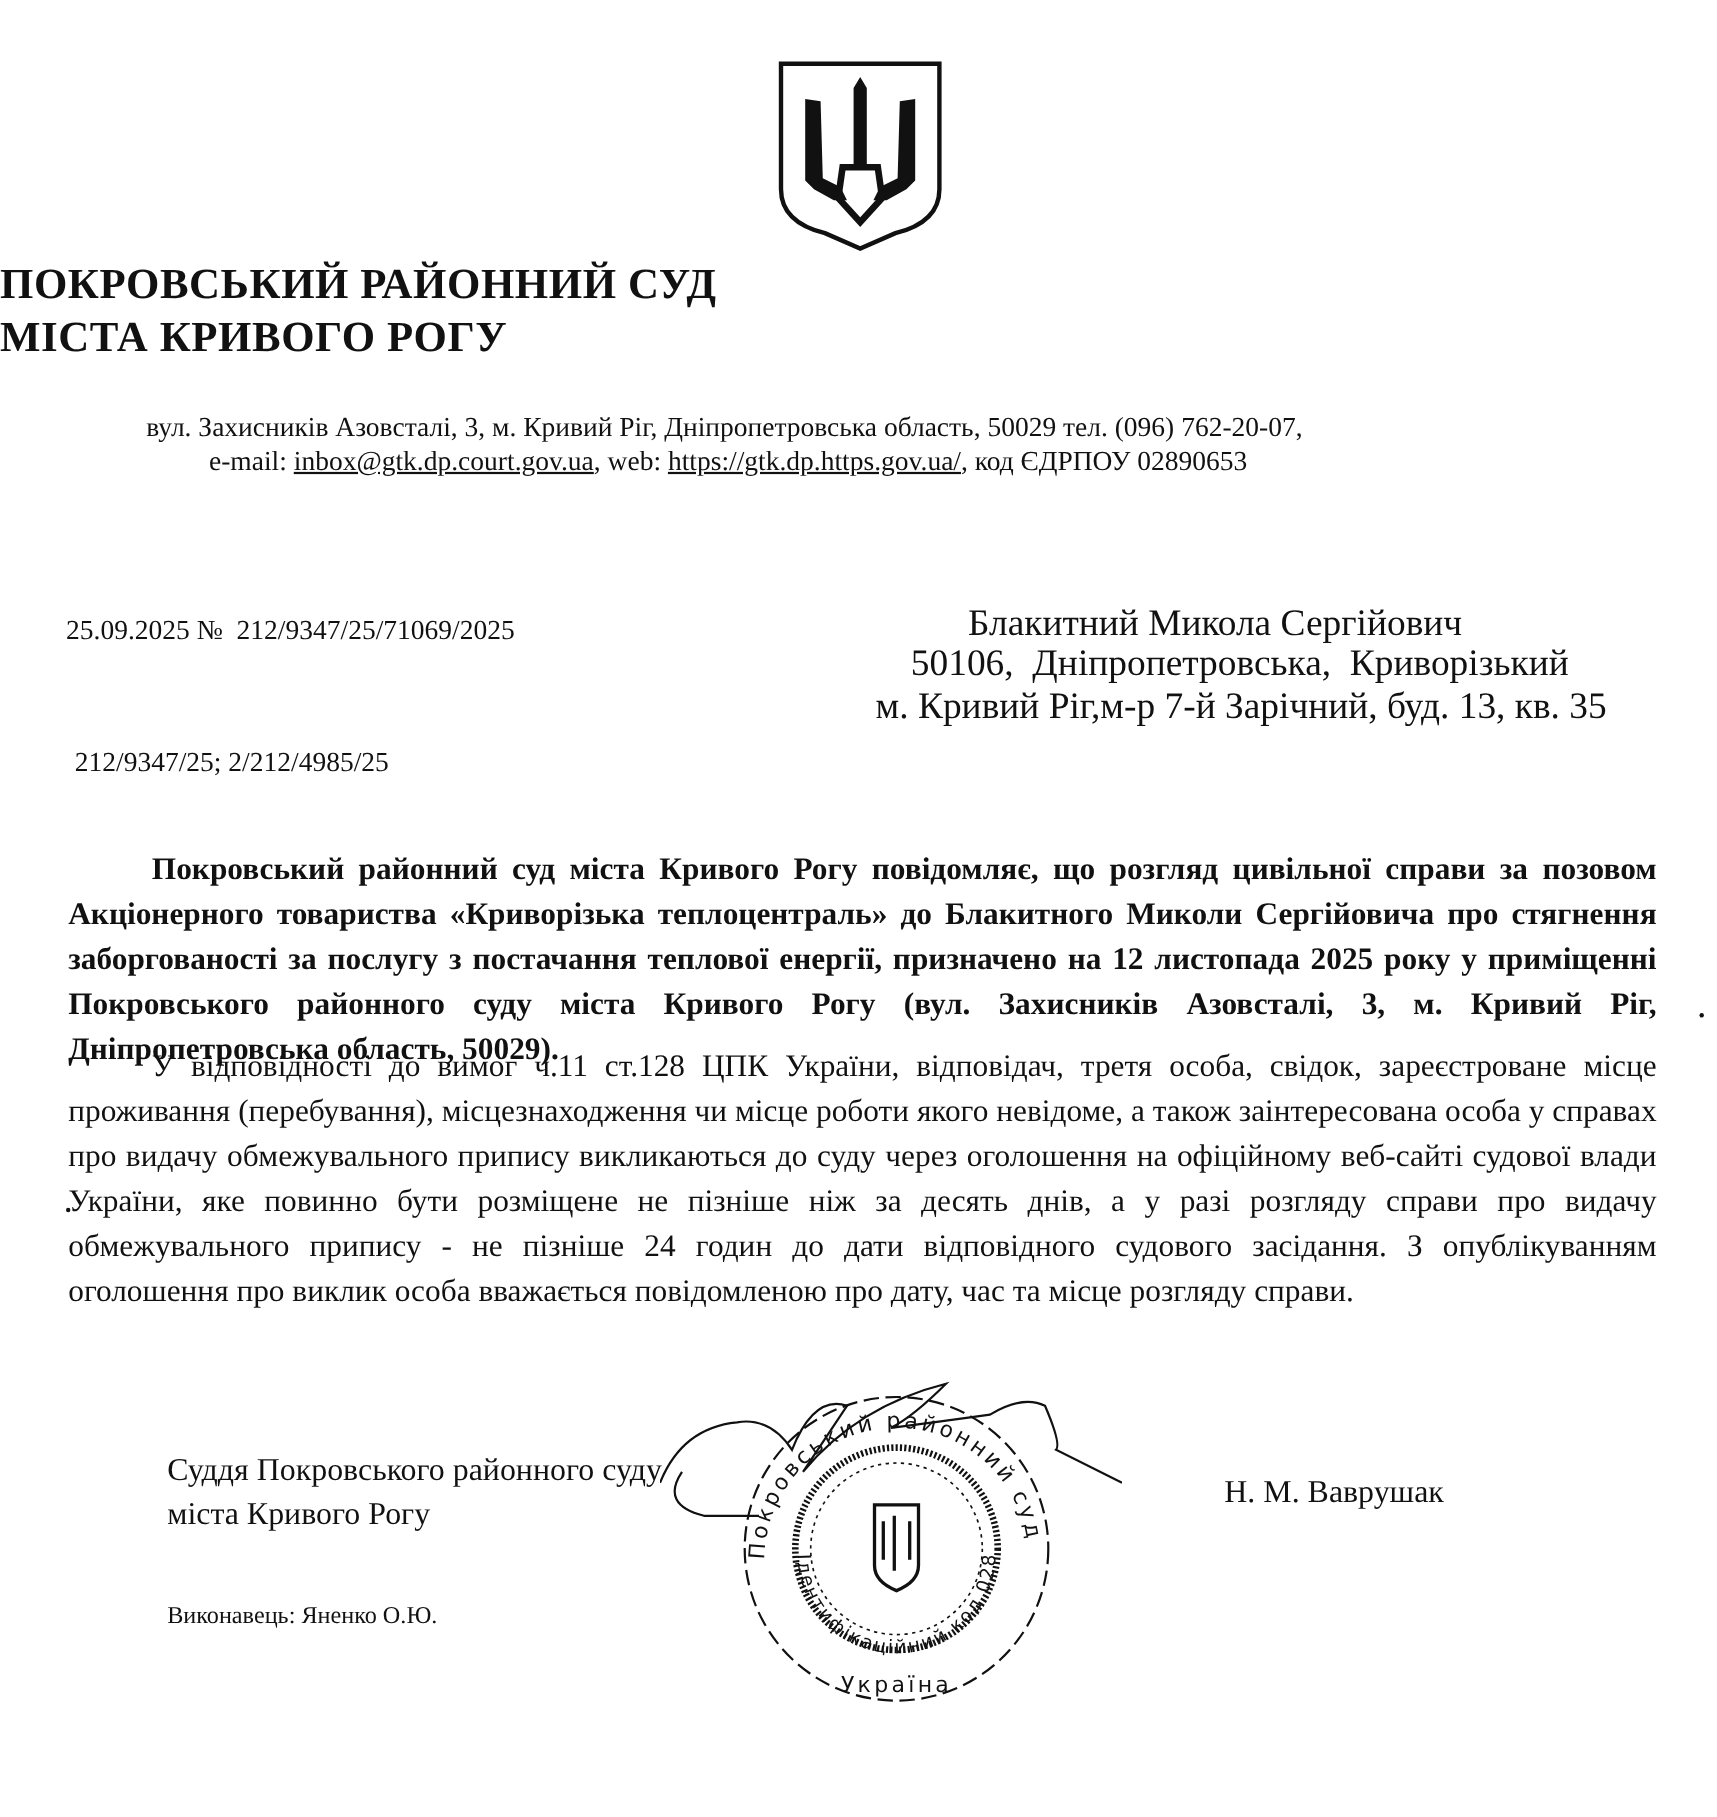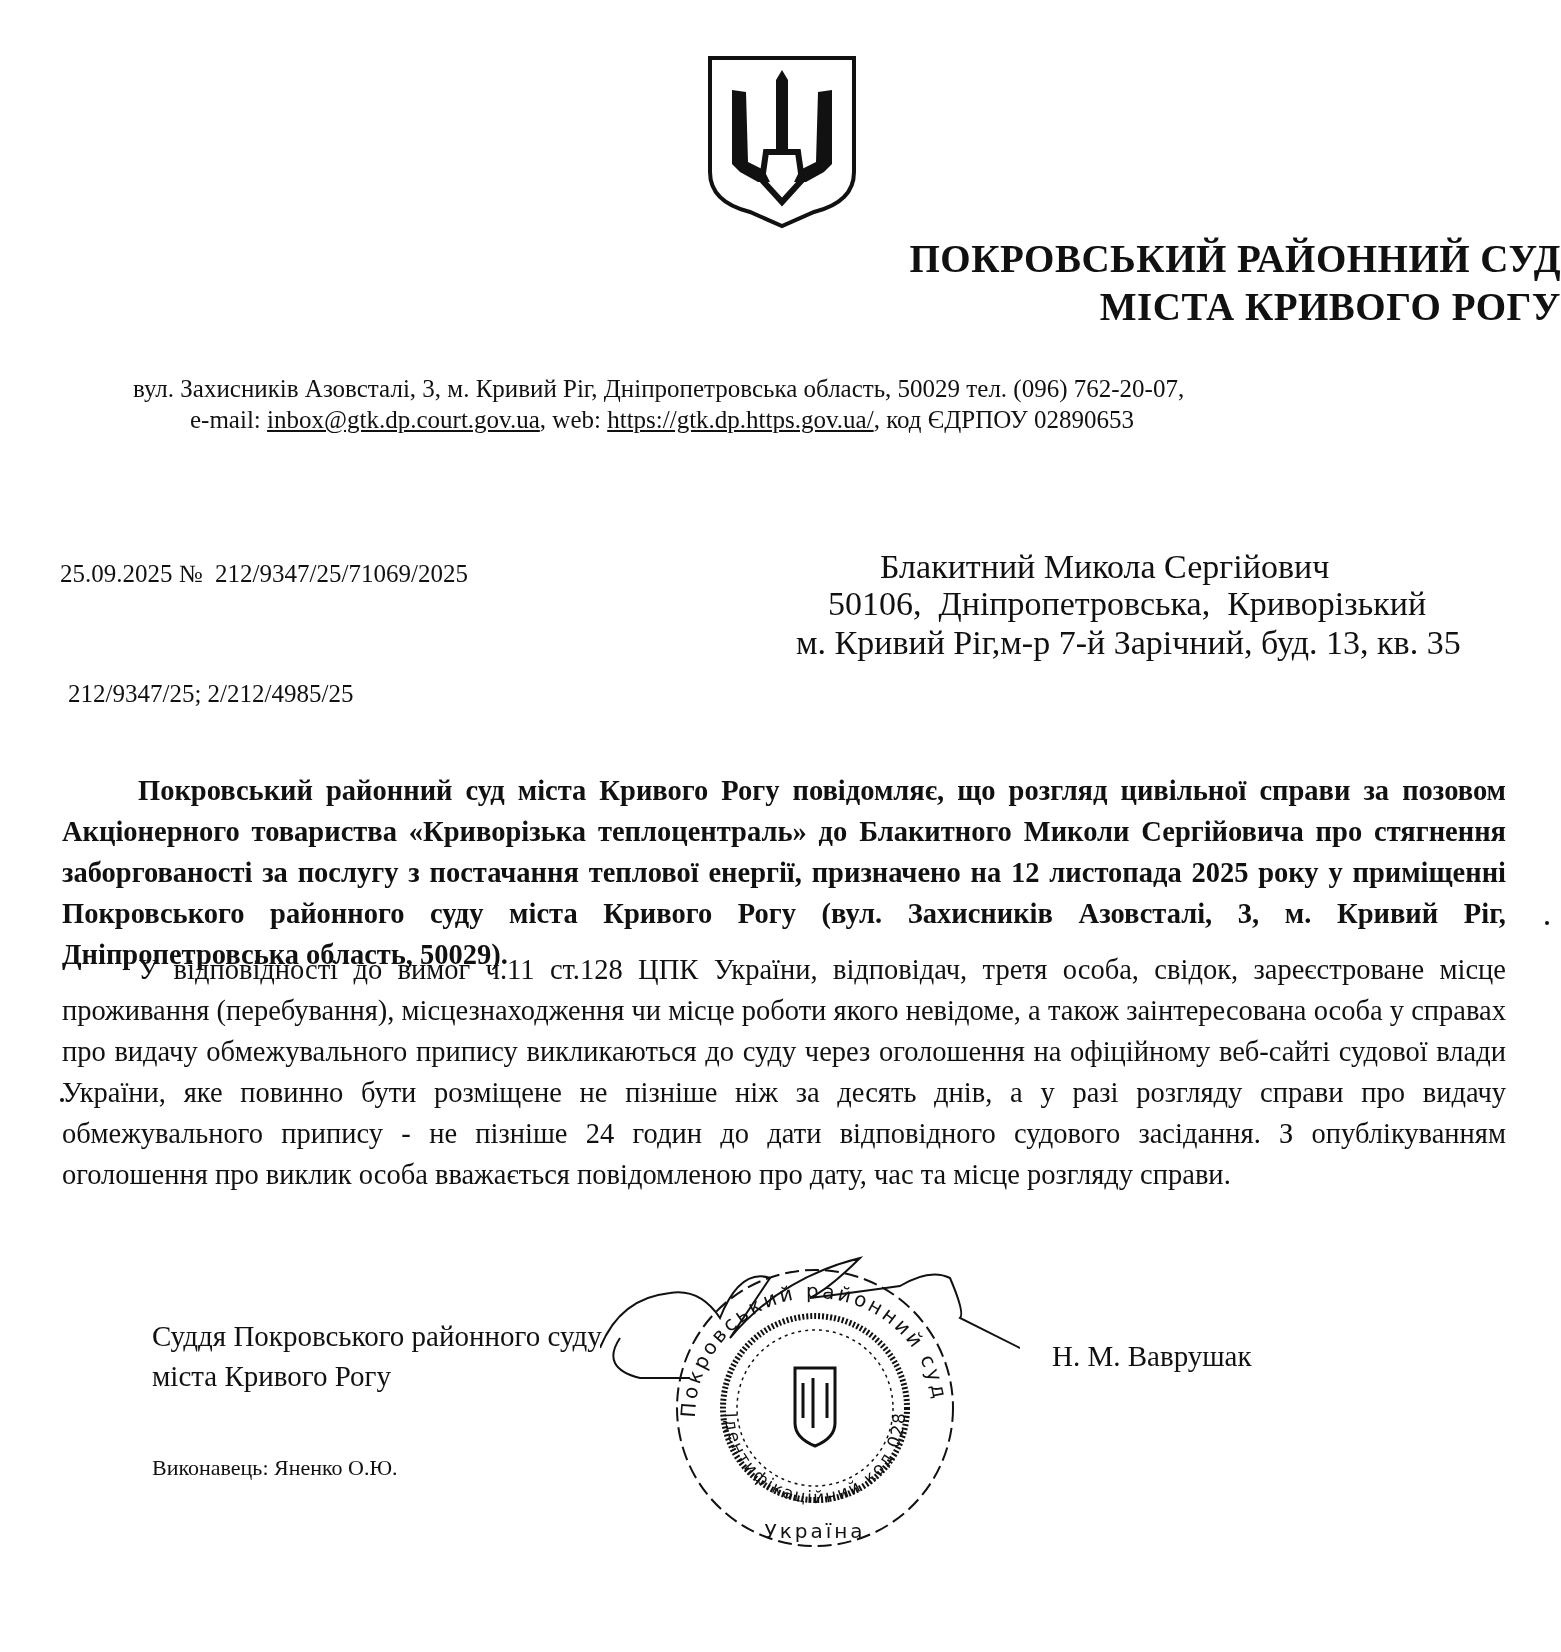--- a/index.html
+++ b/index.html
@@ -1,40 +1,40 @@
 <!DOCTYPE html>
 <html><head>
 <meta charset="utf-8">
 <style>
   html, body { margin: 0; padding: 0; background: #ffffff; }
   body { width: 1561px; height: 1652px; position: relative; overflow: hidden;
          font-family: "Liberation Serif", "DejaVu Serif", serif; color: #111; }
   .abs { position: absolute; }
   #emblem { left: 704px; top: 52px; width: 156px; height: 178px; }
-  .title { left: 0; width: 1561px; text-align: right; font-weight: bold; font-size: 39px; letter-spacing: 0.5px; }
+  .title { left: 0; width: 1561px; text-align: left; font-weight: bold; font-size: 39px; letter-spacing: 0.5px; }
   #title1 { top: 236px; }
   #title2 { top: 284px; }
   .contact { font-size: 25px; white-space: nowrap; }
   #contact1 { left: 133px; top: 375px; }
   #contact2 { left: 190px; top: 406px; }
   .u { text-decoration: underline; }
   #outref { left: 60px; top: 560px; font-size: 25px; white-space: pre; }
   .recip { font-size: 34px; white-space: pre; }
   #recip1 { left: 880px; top: 548px; }
   #recip2 { left: 828px; top: 585px; }
   #recip3 { left: 796px; top: 624px; }
   #caseref { left: 68px; top: 680px; font-size: 25px; }
   .para { left: 62px; width: 1444px; font-size: 28.5px; line-height: 41px; text-align: justify; }
   .para p { margin: 0; text-indent: 76px; }
   #para1 { top: 770px; font-weight: bold; }
   #para2 { top: 949px; }
   .sig { font-size: 29px; }
   #judge1 { left: 152px; top: 1320px; }
   #judge2 { left: 152px; top: 1360px; }
-  #judgename { left: 1052px; top: 1340px; }
+  #judgename { left: 1113px; top: 1340px; }
   #executor { left: 152px; top: 1435px; font-size: 22px; margin-top: 20px; }
   #stamp { left: 600px; top: 1238px; width: 420px; height: 310px; }
   .dot { width: 4px; height: 4px; background: #111; border-radius: 50%; }
 </style>
 </head>
 <body>
 
 <svg id="emblem" class="abs" viewBox="0 0 156 178">
   <path d="M6 6 H150 V120 Q150 150 110 160 L78 174 L46 160 Q6 150 6 120 Z" fill="none" stroke="#111" stroke-width="4"></path>
   <g fill="#111">

